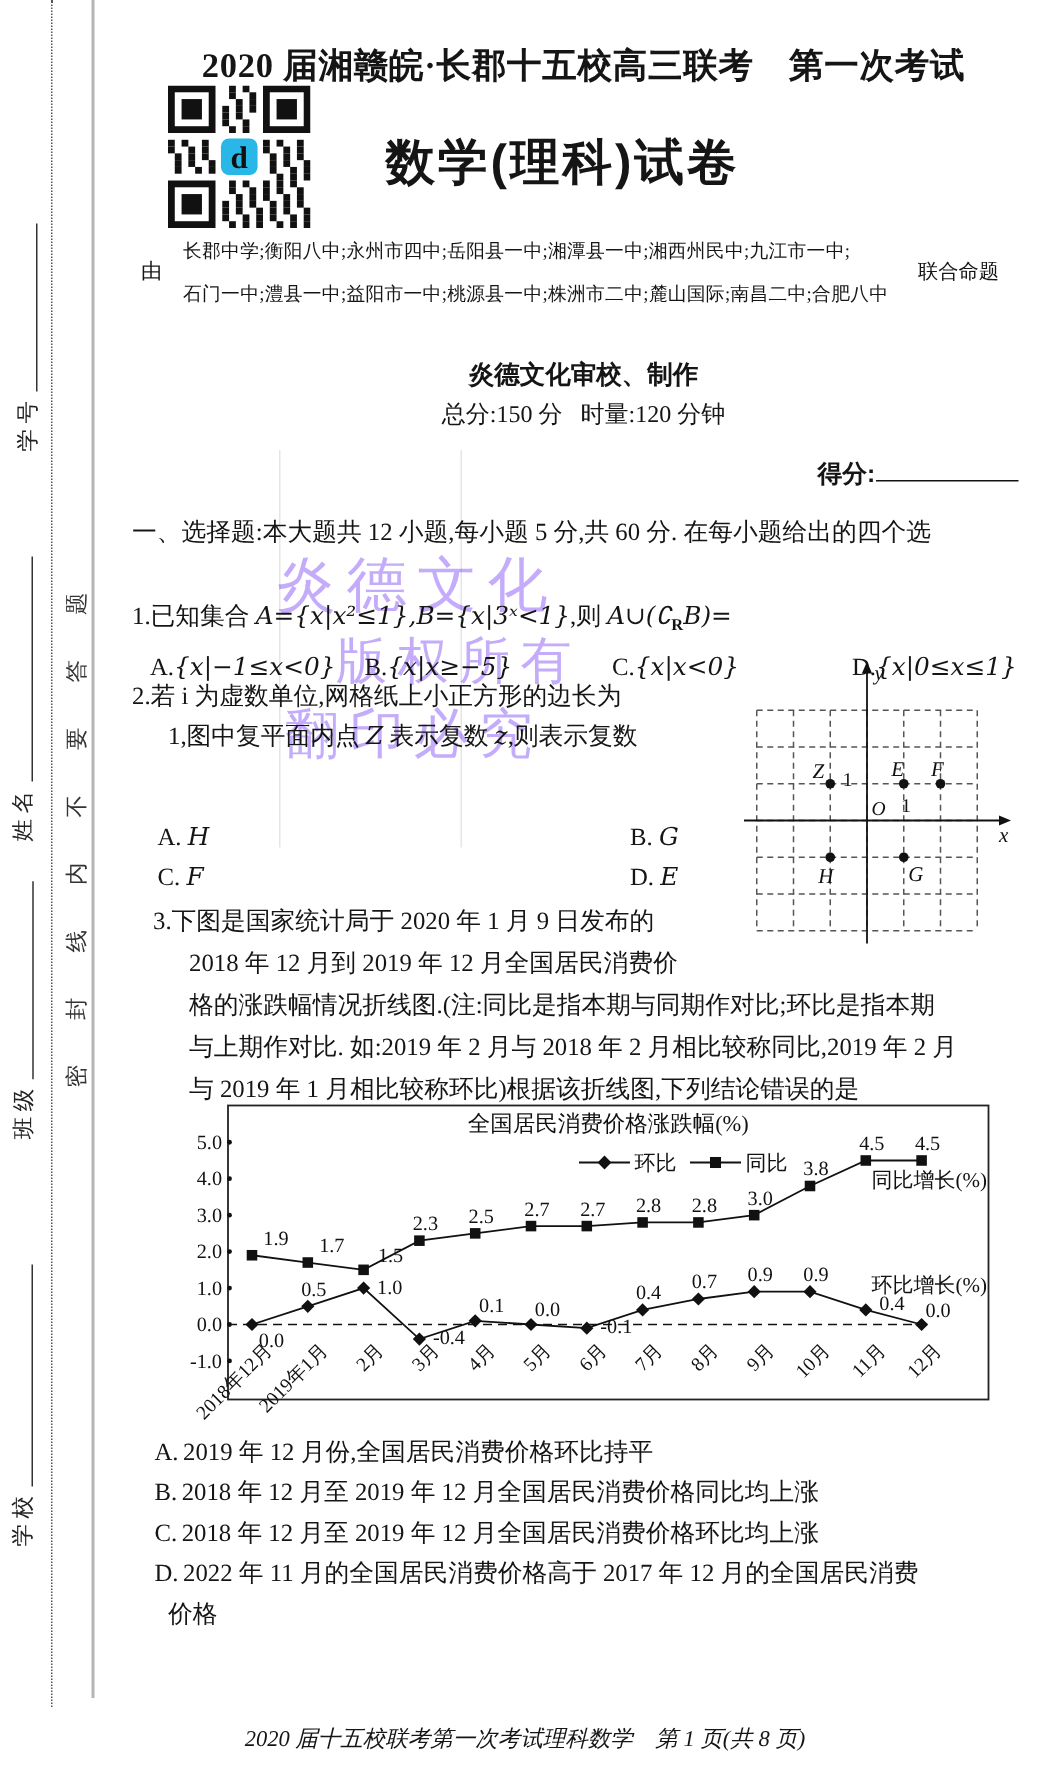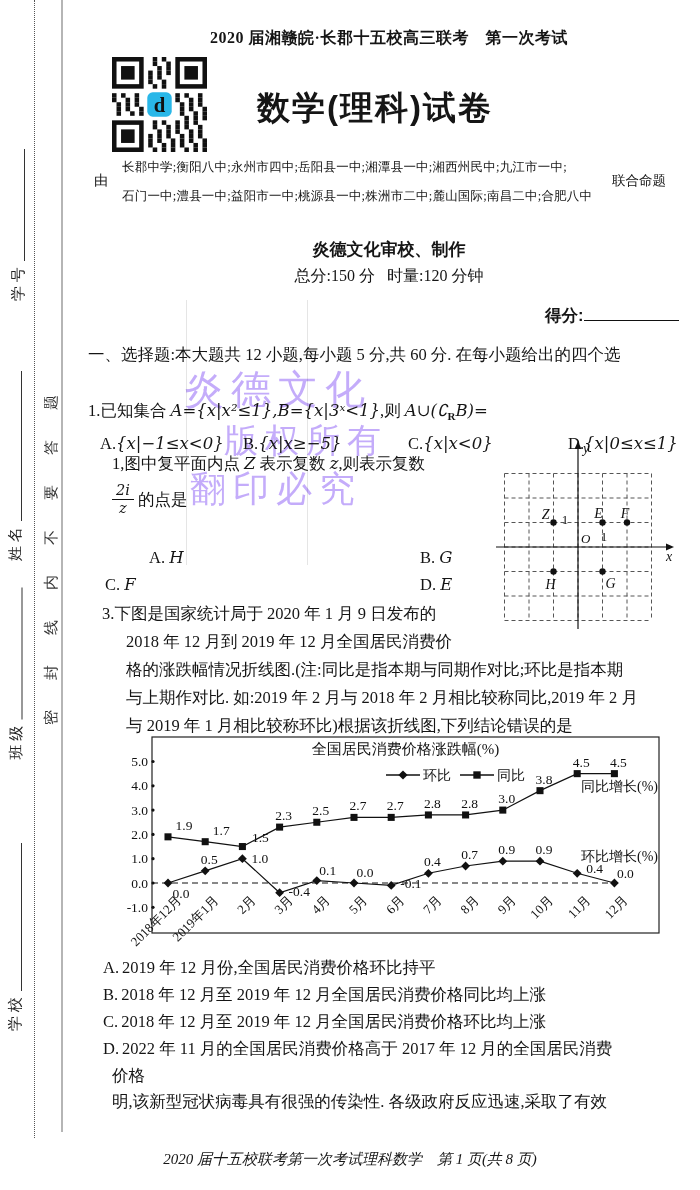--- a/index.html
+++ b/index.html
@@ -28,21 +28,21 @@
   .f-id .blank{width:112px}.f-name .blank{width:150px}.f-class .blank{width:132px}.f-school .blank{width:148px}
 
   
   .wm{color:#8b5cf6;opacity:.5;font-weight:normal;letter-spacing:7px;pointer-events:none;}
   .wm1{left:184px;top:362px;font-size:40px;}
   .wm2{left:224px;top:418px;font-size:34px;}
   .wm3{left:190px;top:453px;font-size:36px;margin-top:12px;}
   .wm-vline{width:0;border-left:1px solid rgba(0,0,0,.10);top:300px;height:265px;}
 
   
-  .header-title{left:88px;top:28px;width:602px;text-align:center;font-size:16px;
+  .header-title{left:88px;top:28px;width:602px;text-align:center;font-size:23px;
                 font-weight:bold;letter-spacing:.5px;white-space:nowrap;}
   .qr{left:112px;top:57px;width:95px;height:95px;}
   .subject-title{left:210px;top:86px;width:330px;text-align:center;font-size:33px;
                  font-weight:bold;letter-spacing:2px;}
   .by-label{left:94px;top:172px;font-size:14px;}
   .schools{left:122px;top:153px;width:482px;font-size:12.5px;line-height:29px;
            letter-spacing:.2px;white-space:nowrap;}
   .joint-label{left:612px;top:172px;font-size:13.5px;}
   .producer{left:88px;top:238px;width:602px;text-align:center;font-size:17px;font-weight:bold;}
   .score-info{left:88px;top:266px;width:602px;text-align:center;font-size:16px;}
@@ -229,30 +229,24 @@
   </div>
 
   <div class="abs q1 txt">
     <div class="stem"><span>1.已知集合 </span><span class="math">A={x|x²≤1},B={x|3ˣ&lt;1}</span><span>,则 </span><span class="math">A∪(∁</span><sub>R</sub><span class="math">B)=</span></div>
     <div class="opts">
       <span class="o o-a"><span>A.</span><span class="math">{x|−1≤x&lt;0}</span></span><span class="o o-b"><span>B.</span><span class="math">{x|x≥−5}</span></span><span class="o o-c"><span>C.</span><span class="math">{x|x&lt;0}</span></span><span class="o"><span>D.</span><span class="math">{x|0≤x≤1}</span></span>
     </div>
   </div>
 
   <div class="abs q2 txt">
+    <div>2.若 i 为虚数单位,网格纸上小正方形的边长为</div>
     <div class="indent"><span>1,图中复平面内点 </span><span class="math">Z</span><span> 表示复数 </span><span class="math">z</span><span>,则表示复数</span></div>
-    <div class="frac-line">
-      <span class="frac">
-          <span class="num math">2i</span>
-          <span class="den math">z</span>
-        </span>
-        <span>的点是</span>
-    </div>
-  </div>
-  <div class="abs q2-opt" style="left:105px;top:548px;margin-left:44px;"><span>A.</span> <span class="math">H</span></div>
+  </div>
+  <div class="abs q2-opt" style="left:105px;top:548px;"><span>A.</span> <span class="math">H</span></div>
   <div class="abs q2-opt" style="left:420px;top:548px;"><span>B.</span> <span class="math">G</span></div>
   <div class="abs q2-opt" style="left:105px;top:575px;"><span>C.</span> <span class="math">F</span></div>
   <div class="abs q2-opt" style="left:420px;top:575px;"><span>D.</span> <span class="math">E</span></div>
 
   <svg class="abs" id="fig2-svg" style="left:478px;top:433px;" width="215" height="212" viewBox="0 0 215 212">
       <line x1="26.5" y1="40.5" x2="26.5" y2="187.5" stroke="#555" stroke-width="1" stroke-dasharray="4 3"></line>
       <line x1="26.5" y1="187.5" x2="173.5" y2="187.5" stroke="#555" stroke-width="1" stroke-dasharray="4 3"></line>
       <line x1="51" y1="40.5" x2="51" y2="187.5" stroke="#555" stroke-width="1" stroke-dasharray="4 3"></line>
       <line x1="26.5" y1="163" x2="173.5" y2="163" stroke="#555" stroke-width="1" stroke-dasharray="4 3"></line>
       <line x1="75.5" y1="40.5" x2="75.5" y2="187.5" stroke="#555" stroke-width="1" stroke-dasharray="4 3"></line>
@@ -391,17 +385,16 @@
 
   <div class="abs q3opts">
     <div class="opt"><span>A.</span><span>2019 年 12 月份,全国居民消费价格环比持平</span></div>
     <div class="opt"><span>B.</span><span>2018 年 12 月至 2019 年 12 月全国居民消费价格同比均上涨</span></div>
     <div class="opt"><span>C.</span><span>2018 年 12 月至 2019 年 12 月全国居民消费价格环比均上涨</span></div>
     <div class="opt"><span>D.</span><span>2022 年 11 月的全国居民消费价格高于 2017 年 12 月的全国居民消费</span></div>
     <div class="wrap2">价格</div>
   </div>
 
   <div class="abs q4">
-    <div class="indent">明,该新型冠状病毒具有很强的传染性. 各级政府反应迅速,采取了有效</div>
   </div>
 
   <div class="abs footer">2020 届十五校联考第一次考试理科数学　第 1 页(共 8 页)</div>
 </div>
 
 </body></html>

